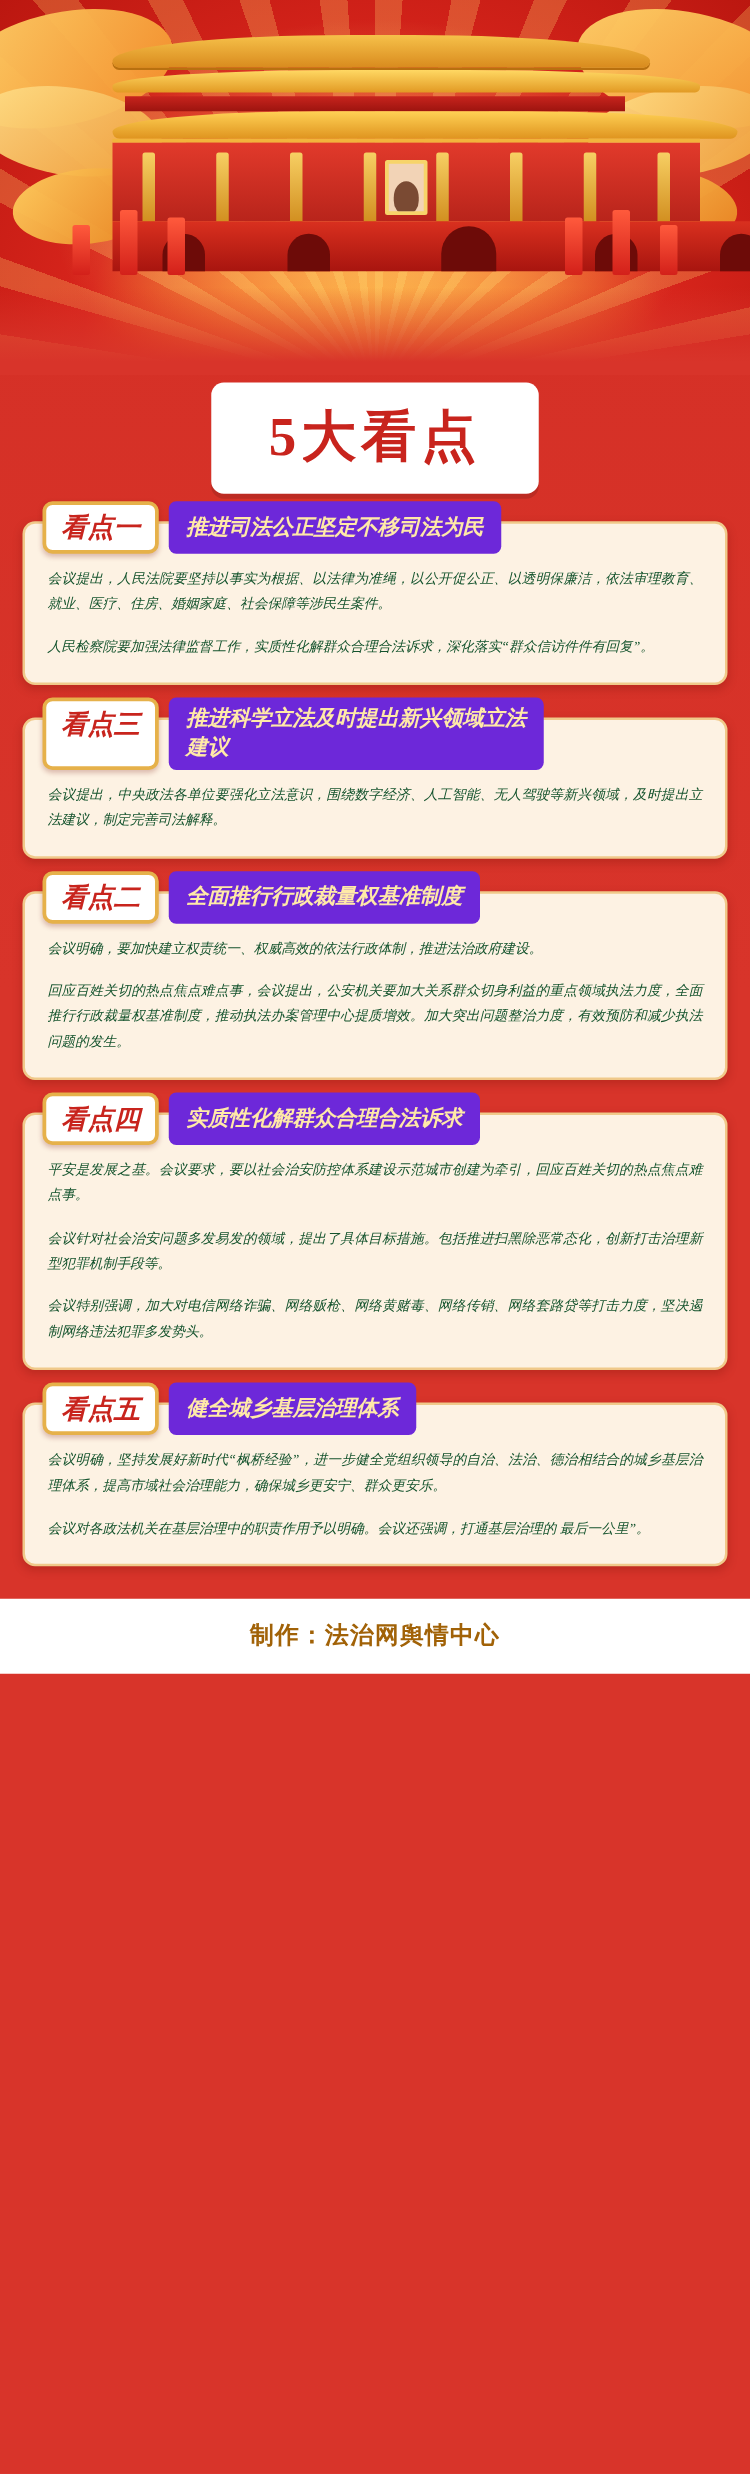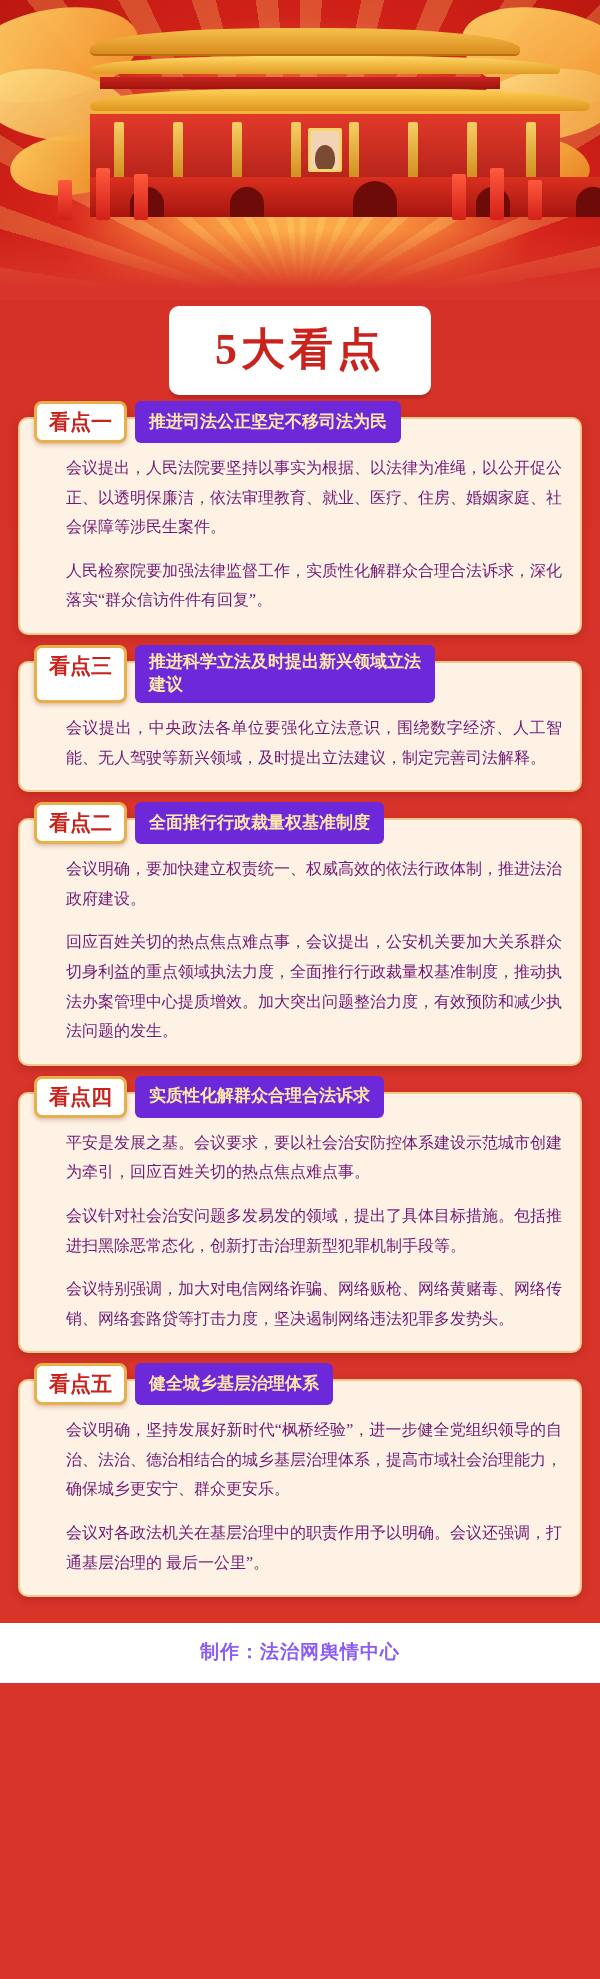--- a/index.html
+++ b/index.html
@@ -124,21 +124,21 @@
     font-size:44px;
     font-weight:bold;
     letter-spacing:4px;
     padding:14px 46px 16px;
     border-radius:10px;
     box-shadow:0 4px 0 rgba(0,0,0,.12);
     font-family:"Liberation Serif", serif;
   }
 
   
-  .cards { padding:22px 18px 0; }
+  .cards { padding:22px 18px 0;font-style:italic; }
   .card {
     position:relative;
     background:#fdf2e3;
     border:2px solid #f0c98a;
     border-radius:10px;
     margin-bottom:26px;
     padding:34px 18px 16px;
     box-shadow:0 3px 8px rgba(100,10,5,.25);
   }
   .badge-row {
@@ -166,39 +166,38 @@
     font-weight:bold;
     line-height:1.35;
     padding:6px 14px;
     border-radius:6px;
     display:flex; align-items:center;
     max-width:380px;
     font-family:"Liberation Serif", serif;
   }
   .card.two-line { padding-top:50px; }
   .card p {
-    color:#701a75;
-    font-size:16px;
+    color:#14532d;
+    font-size:11px;
     line-height:1.85;
     text-align:justify;
     margin-bottom:14px;
     font-family:"Liberation Serif", serif;
-    margin-left:28px;
   }
   .card p:last-child { margin-bottom:2px; }
 
   
   .footer {
     margin-top:8px;
     background:#ffffff;
     padding:16px 0 18px;
     text-align:center;
   }
   .footer span {
-    color:#8b5cf6;
+    color:#a16207;
     font-size:19px;
     font-weight:bold;
     letter-spacing:1px;
     font-family:"Liberation Serif", serif;
   }
 </style>
 </head>
 <body>
 
 <div id="page">

